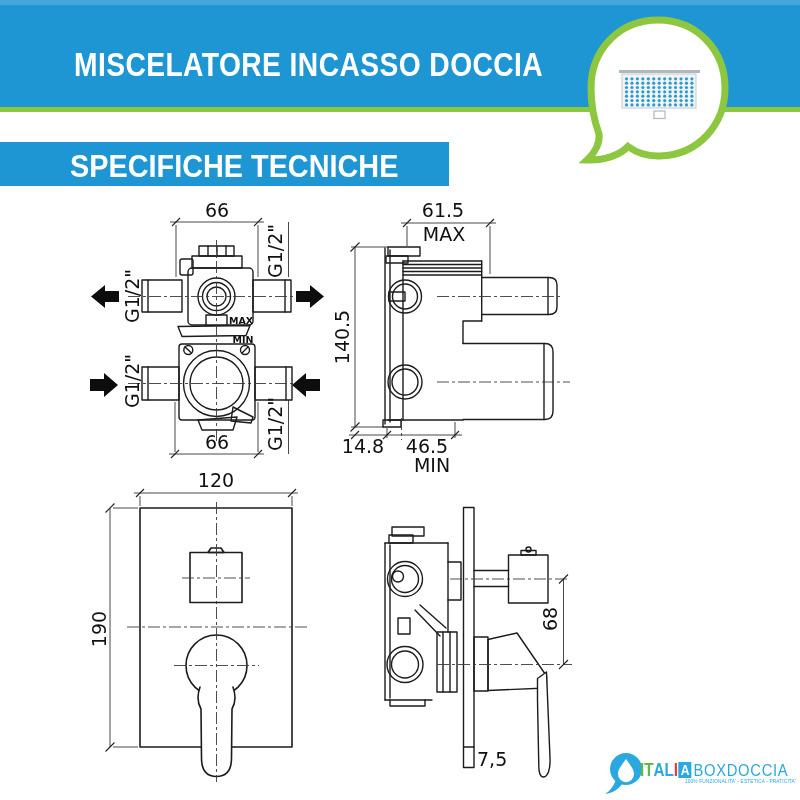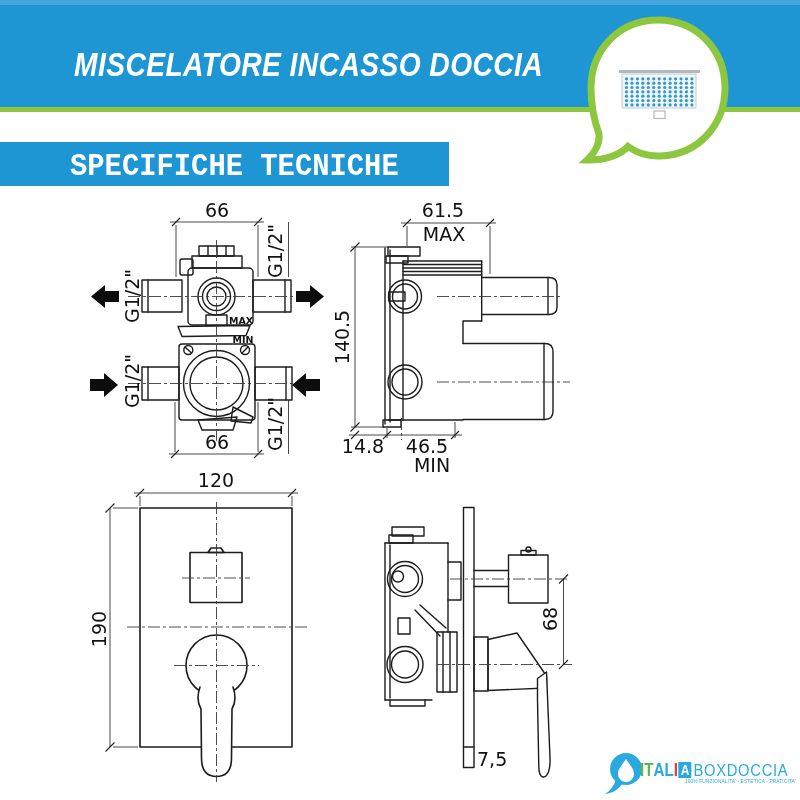--- a/index.html
+++ b/index.html
@@ -1,26 +1,26 @@
 <!DOCTYPE html>
 <html><head>
 <meta charset="utf-8">
 <style>
   html,body{margin:0;padding:0;}
   body{width:800px;height:800px;position:relative;background:#fff;
        font-family:"Liberation Sans",sans-serif;overflow:hidden;}
 
   
   .banner-top{position:absolute;left:0;top:0;width:800px;height:107px;
-    background:linear-gradient(#46a5da 0 5px,#1e96d3 5px);font-style:italic;}
+    background:linear-gradient(#46a5da 0 5px,#1e96d3 5px);}
   .page-title{position:absolute;left:74px;top:45px;color:#fff;font-size:34px;
     font-weight:bold;white-space:nowrap;transform:scaleX(.83);transform-origin:left top;
     letter-spacing:.5px;}
   .green-line{position:absolute;left:0;top:107px;width:800px;height:5px;background:#8dc63f;}
-  .banner-sub{position:absolute;left:0;top:142px;width:449px;height:44px;background:#1e96d3;font-family:Liberation Mono, monospace;}
+  .banner-sub{position:absolute;left:0;top:142px;width:449px;height:44px;background:#1e96d3;}
   .page-subtitle{position:absolute;left:70px;top:7px;color:#fff;font-size:31px;
     font-weight:bold;white-space:nowrap;transform:scaleX(.93);transform-origin:left top;}
   .bubble{position:absolute;left:573px;top:8px;}
 
   
   .body{stroke:#1c1c1c;stroke-width:1.4;fill:none;stroke-linejoin:round;stroke-linecap:round;}
   .dimline{stroke:#333;stroke-width:.9;fill:none;}
   .tick{stroke:#222;stroke-width:1.1;}
   .cl{stroke:#3a3a3a;stroke-width:.9;fill:none;stroke-dasharray:12 3 3 3;}
   .wfill{fill:#fff;stroke:none;}

